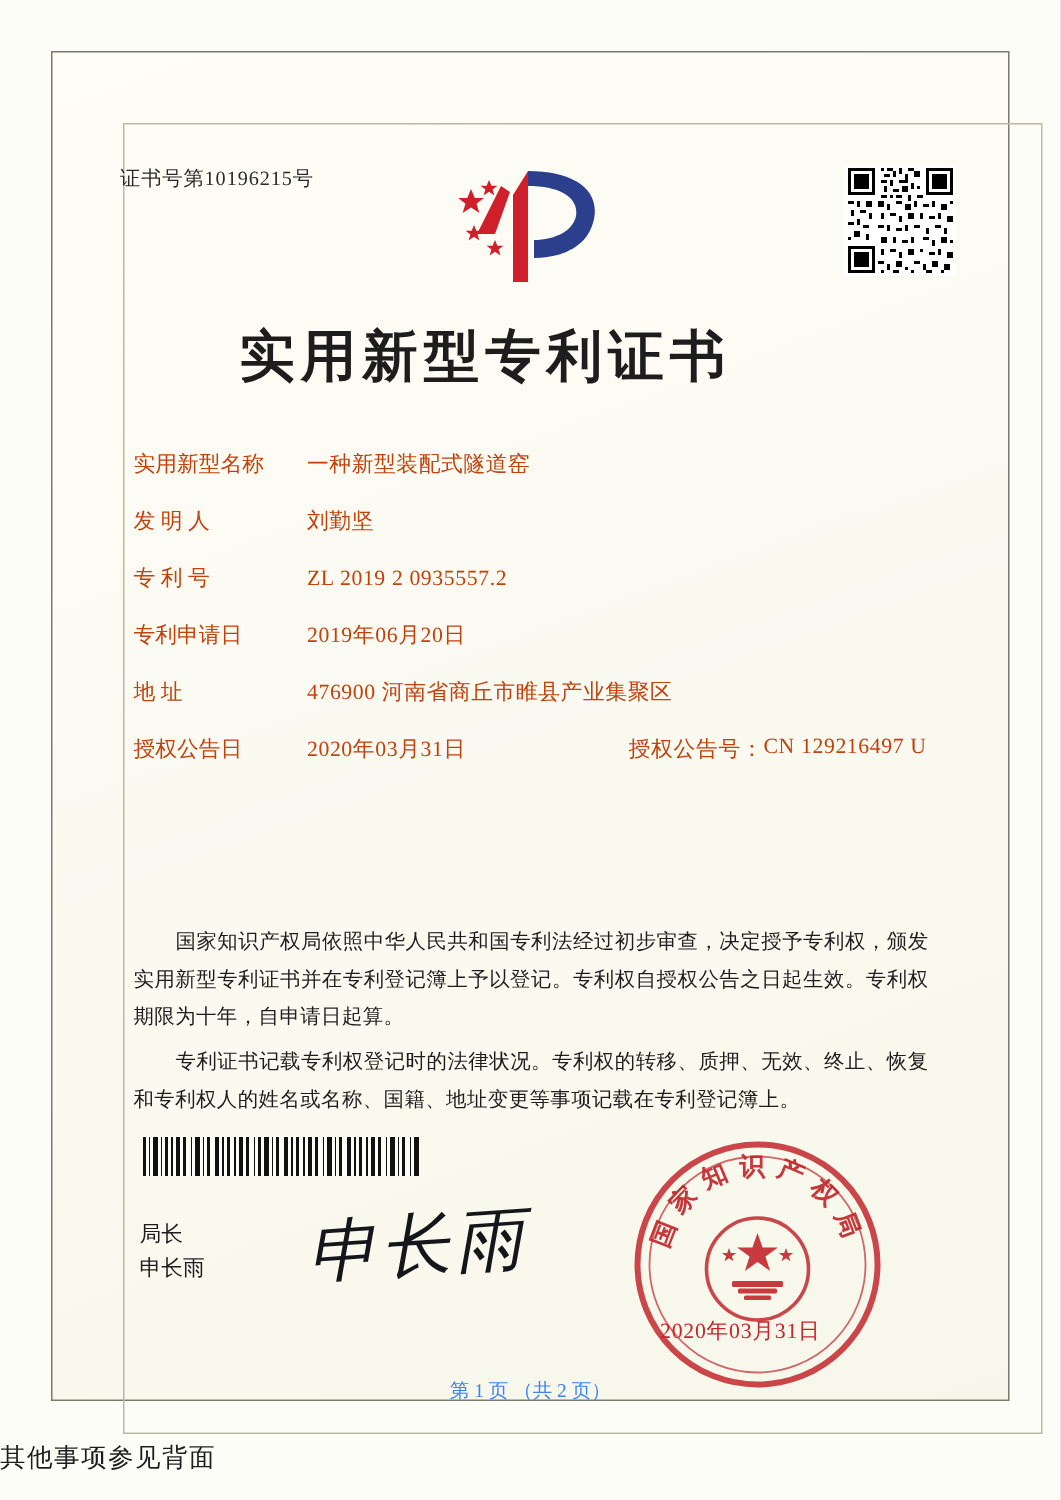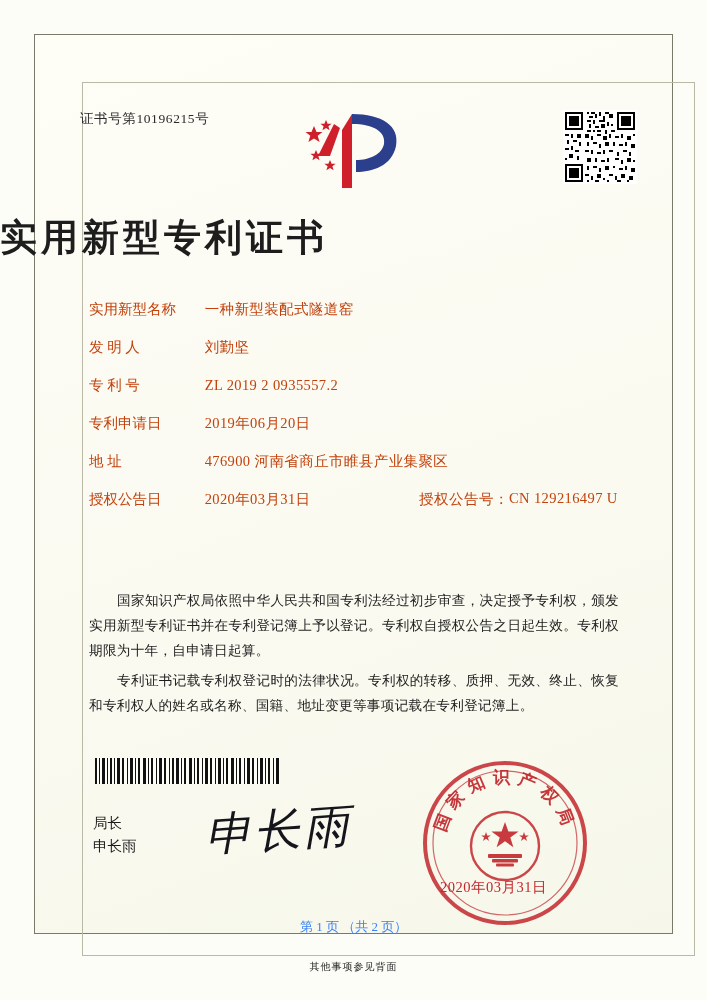--- a/index.html
+++ b/index.html
@@ -71,21 +71,21 @@
     background: #fff;
   }
   .qr svg { display:block; }
 
   
   .title {
     position: absolute;
     left: 0;
     top: 213px;
     width: 647px;
-    text-align: left;
+    text-align: center;
     font-size: 37px;
     font-weight: bold;
     letter-spacing: 4px;
     color: #1d1d1d;
     font-family: "DejaVu Sans", sans-serif;
   }
 
   
   .fields {
     position: absolute;
@@ -124,20 +124,21 @@
   .para {
     position: absolute;
     left: 89px;
     width: 530px;
     font-size: 13.6px;
     line-height: 25px;
     color: #1d1d1d;
     text-align: justify;
     text-indent: 28px;
     letter-spacing: 0.3px;
+    margin-top: 27px;
   }
   #para1 { top: 588px; }
   #para2 { top: 668px; }
 
   
   .barcode {
     position: absolute;
     left: 95px;
     top: 758px;
     width: 185px;
@@ -190,22 +191,21 @@
     width: 707px;
     text-align: center;
     font-size: 13px;
     color: #3b82f6;
   }
   .footer-note {
     position: absolute;
     left: 0;
     top: 960px;
     width: 707px;
-    text-align: center;
-    font-size: 10px;
+    font-size: 17px;
     color: #1d1d1d;
     letter-spacing: 1px;
   }
 </style>
 </head>
 <body>
 
 <div class="page">
 
   <div class="cert-border">

